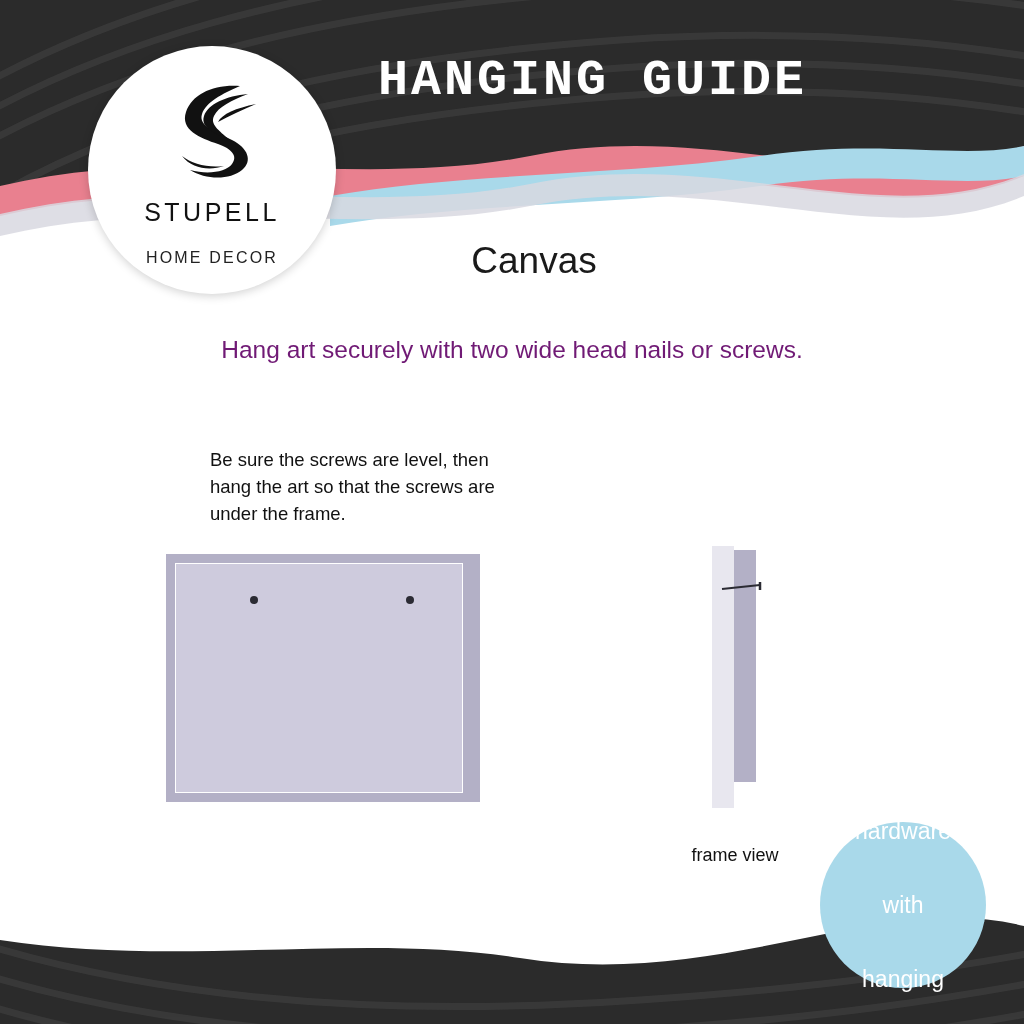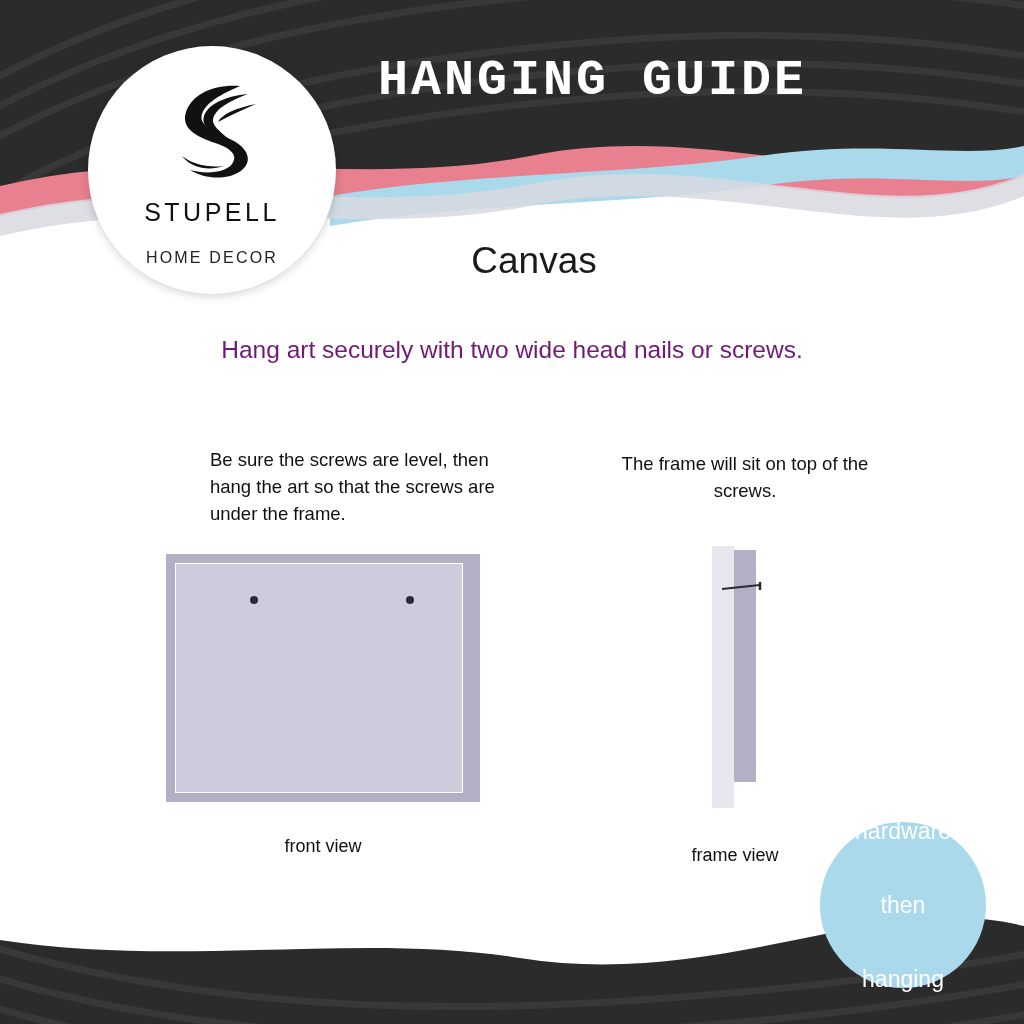--- a/index.html
+++ b/index.html
@@ -290,41 +290,39 @@
     <div class="logo-name">STUPELL</div>
     <div class="logo-sub">HOME DECOR</div>
   </div>
 
   <div class="product-type">Canvas</div>
 
   <div class="main-instruction">Hang art securely with two wide head nails or screws.</div>
 
   <div class="cap-left">Be sure the screws are level, then hang the art so that the screws are under the frame.</div>
 
-  <div class="cap-right">The frame will sit on top of the screws.</div>
 
   <div class="front-view">
     <div class="fv-outer"></div>
     <div class="fv-inner">
       <div class="screw-dot left"></div>
       <div class="screw-dot right"></div>
     </div>
   </div>
 
   <div class="side-view">
     <div class="sv-wall"></div>
     <div class="sv-frame"></div>
     <svg class="sv-nail" viewBox="0 0 44 10">
       <path d="M2,7 L40,3" stroke="#2b2b33" stroke-width="2" fill="none"></path>
       <path d="M40,0 L40,8" stroke="#2b2b33" stroke-width="2.5" fill="none"></path>
     </svg>
   </div>
 
-  <div class="fig-label front">front view</div>
   <div class="fig-label side">frame view</div>
 
   <div class="hf-badge">
     <span>hardware</span>
-    <span>then</span>
+    <span>with</span>
     <span>hanging</span>
   </div>
 
 </div>
 
 </body></html>

